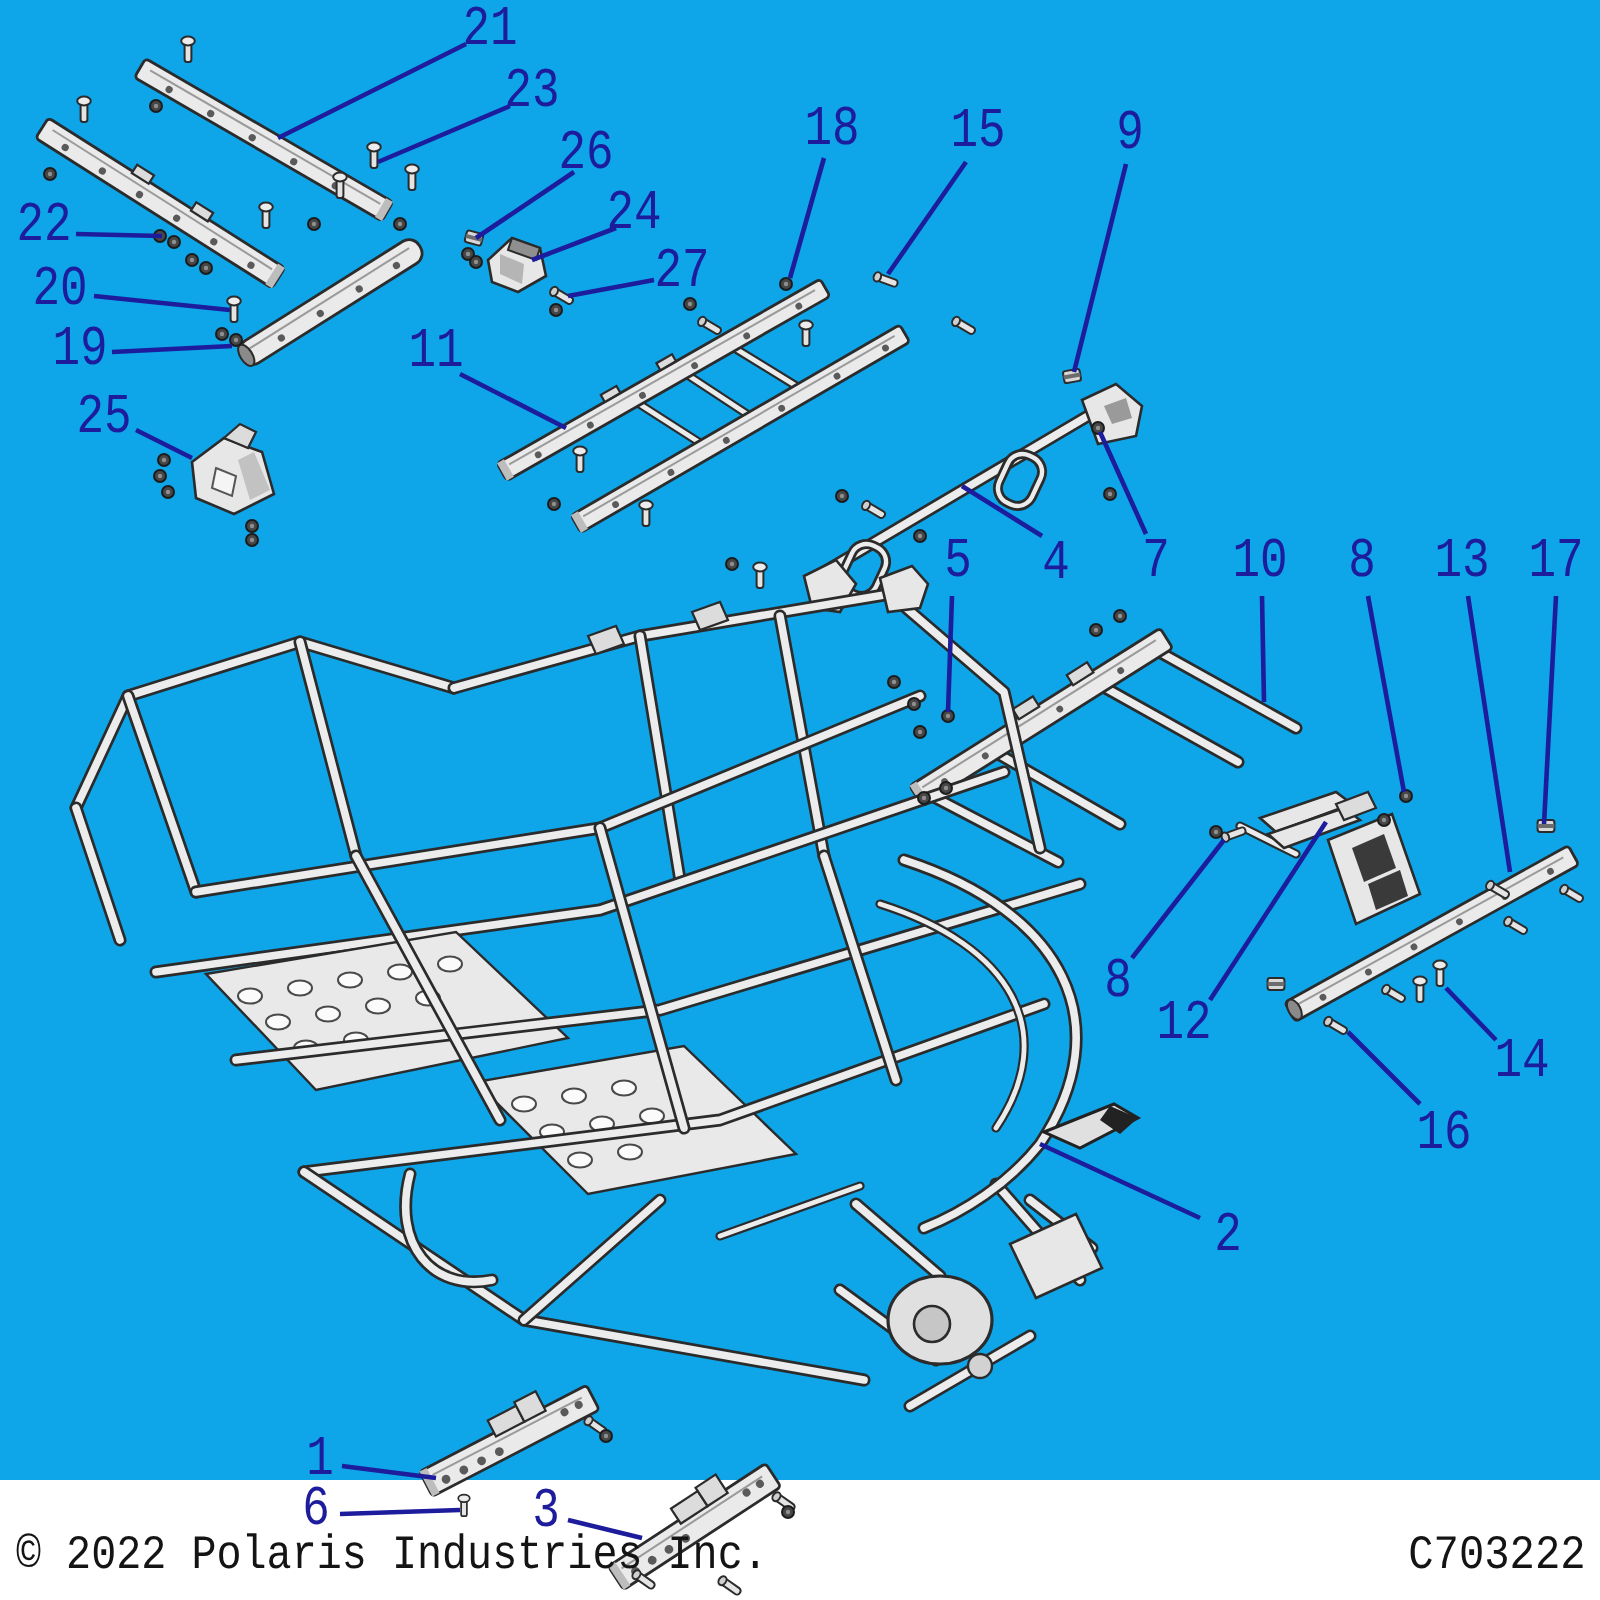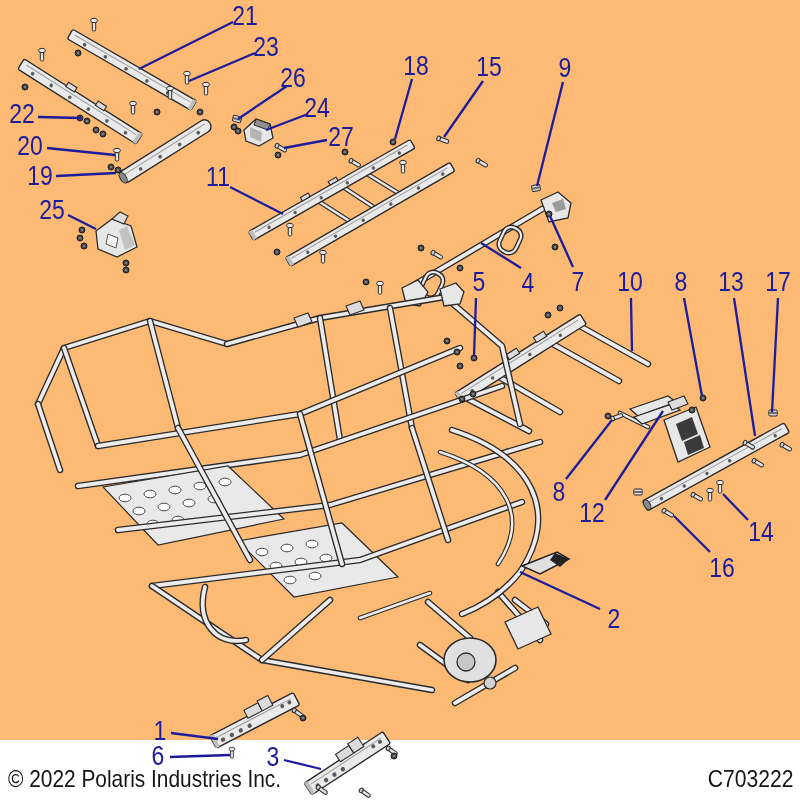--- a/index.html
+++ b/index.html
@@ -1,17 +1,17 @@
 <!DOCTYPE html>
 <html style="--accent: #1c1c9c; --ink: #141414;"><head>
 <meta charset="utf-8">
 <style>
   html,body{margin:0;padding:0;background:#ffffff;}
   body{width:800px;height:800px;overflow:hidden;}
-  .stage{position:relative;width:800px;height:740px;font-family:Liberation Sans, sans-serif;background:#fdba74;}
+  .stage{position:relative;width:800px;height:740px;font-family:Liberation Mono, monospace;background:#0ea5e9;}
   .stage svg{position:absolute;left:0;top:0;}
   .callout{
     position:absolute;
     color:var(--accent,#1c1c9c);
     font-size:28px;
     line-height:1;
     white-space:nowrap;
     transform:translate(-50%,-50%) scaleX(.82);
   }
   .copyright{

